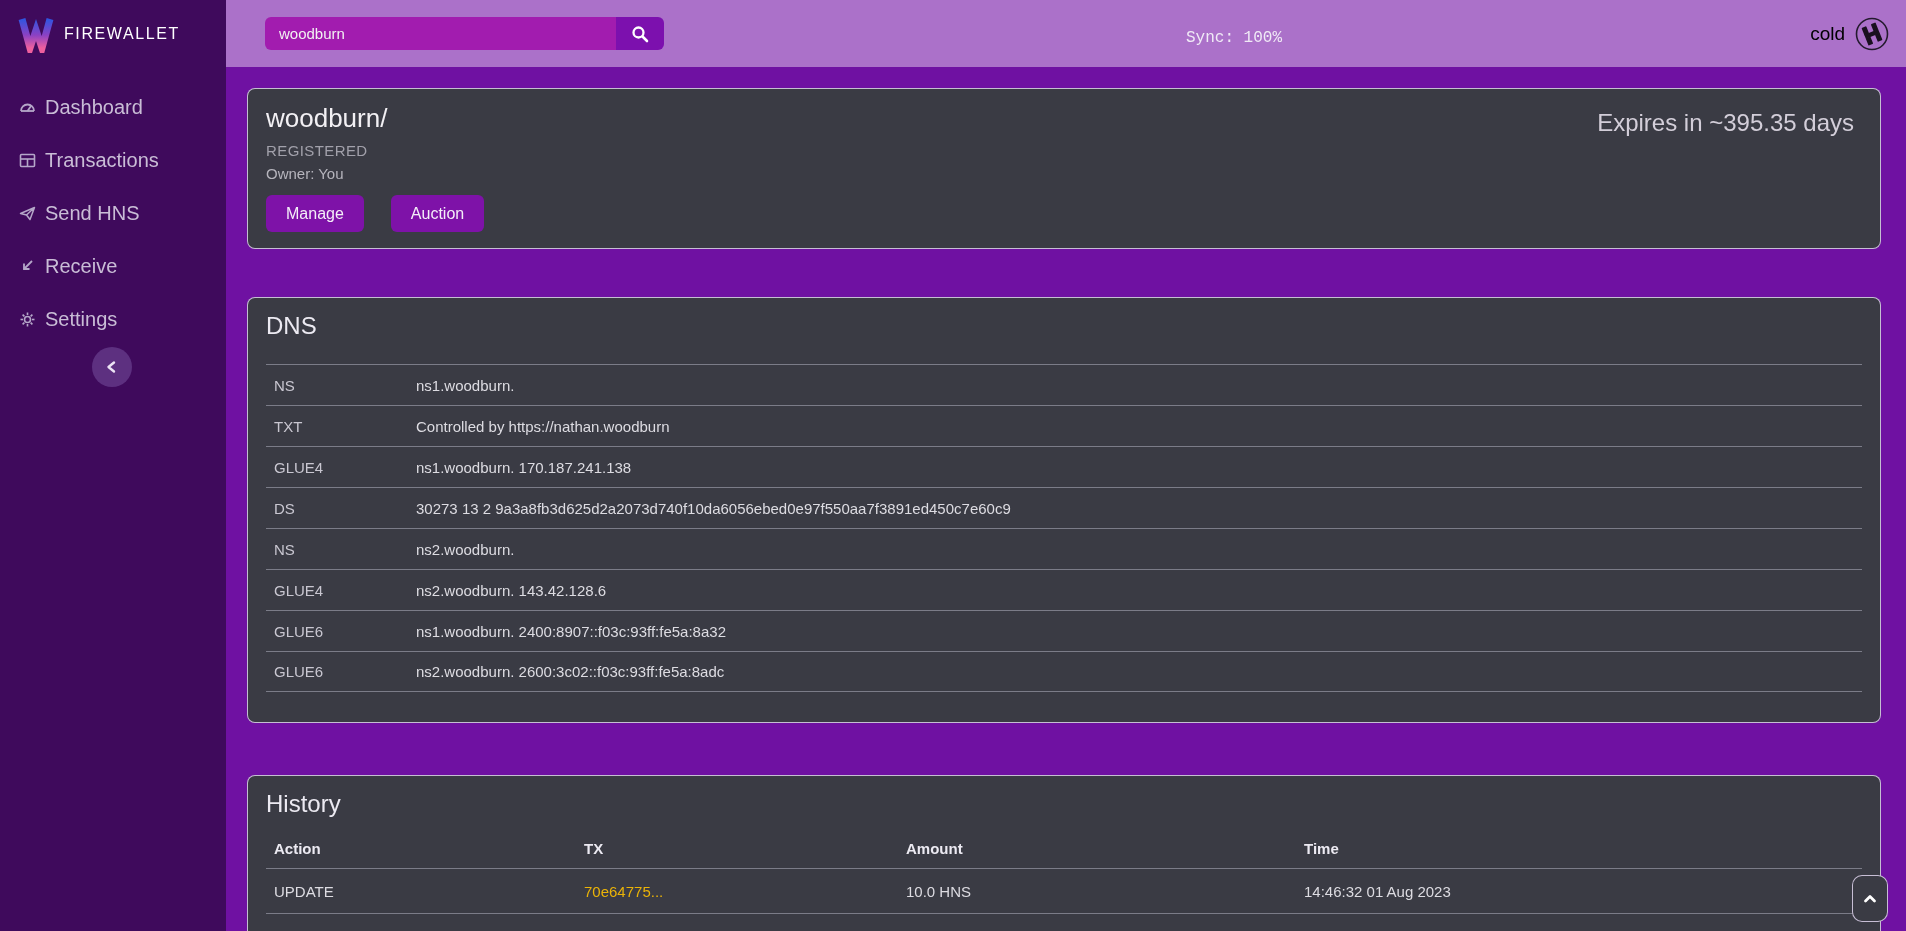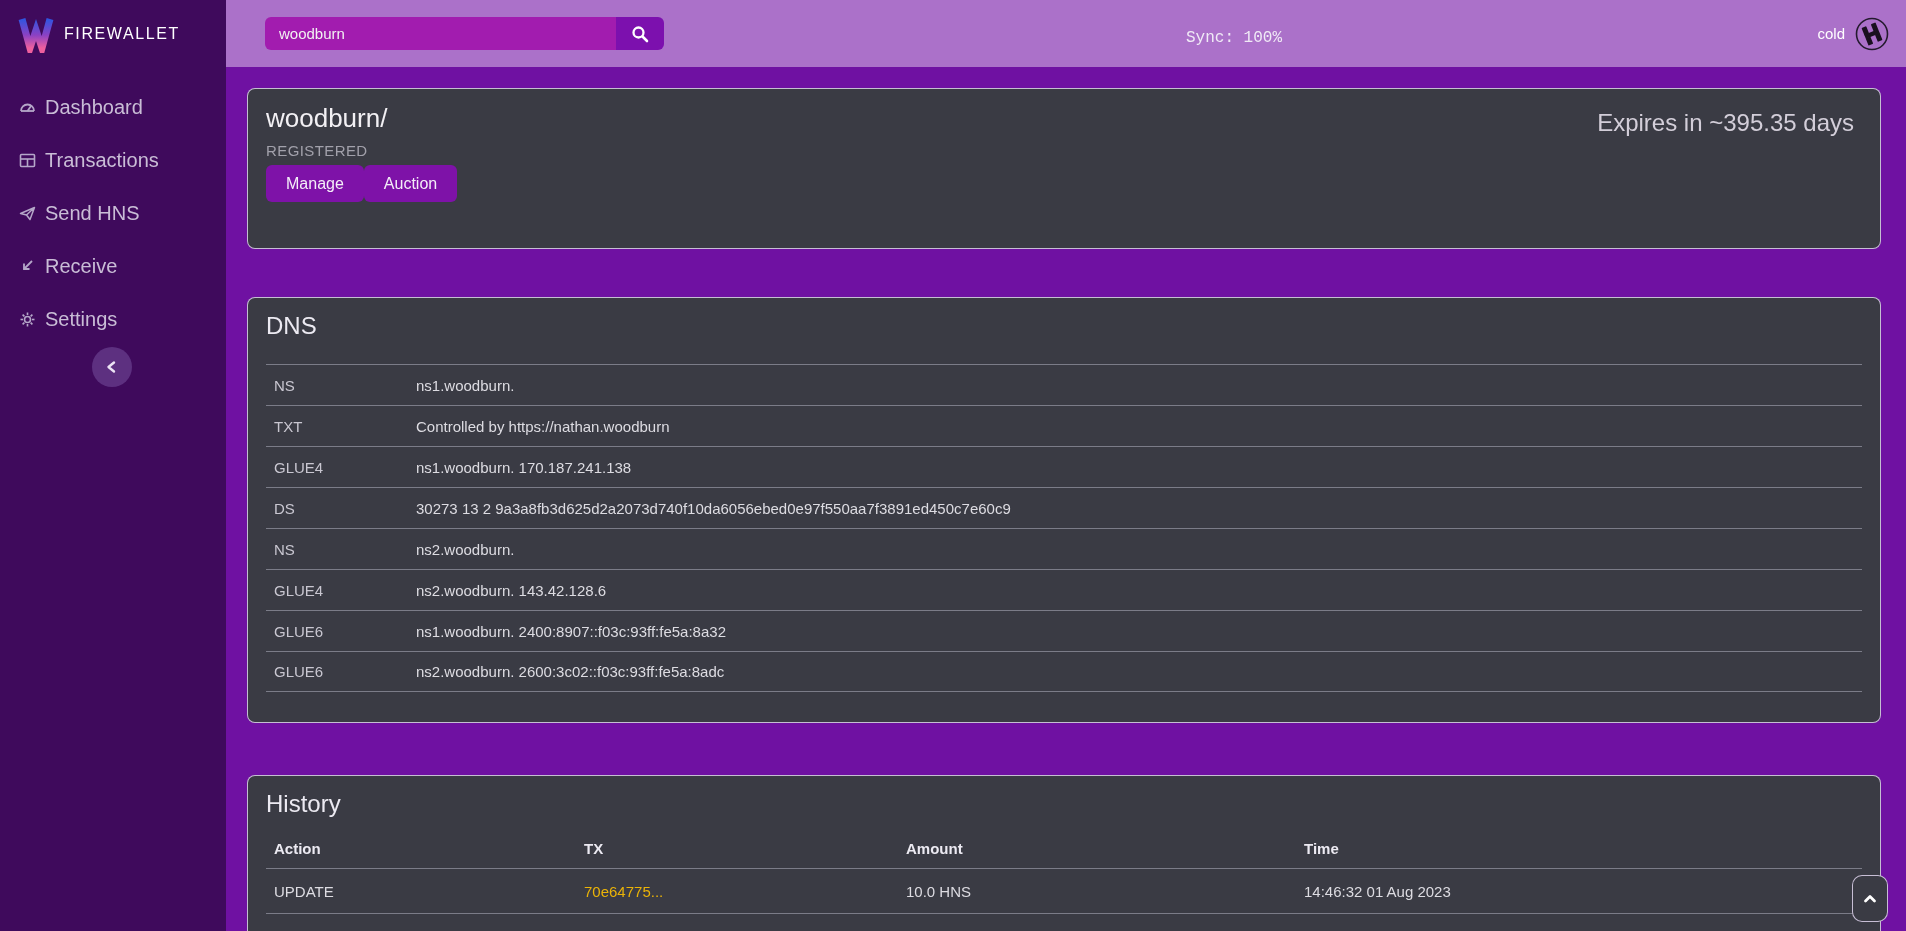--- a/index.html
+++ b/index.html
@@ -72,21 +72,21 @@
   }
   .sync-label {
     position: absolute; left: 960px; top: 4px; height: 67px;
     display: flex; align-items: center;
     color: #f0eaf6; font-size: 16px; font-family: Liberation Mono, monospace;
   }
   .wallet-area {
     margin-left: auto; margin-right: 16px;
     display: flex; align-items: center;
   }
-  .wallet-mode { color: #ffffff; font-size: 15px; margin-right: 9px; }
+  .wallet-mode { color: #000000; font-size: 19px; margin-right: 9px; }
   .hns-logo { width: 36px; height: 36px; }
 
   
   .content {
     flex: 1;
     padding: 21px 25px 0 21px;
     overflow: hidden;
     position: relative;
   }
   .card {
@@ -97,21 +97,21 @@
     position: relative;
     color: #dcdbe2;
   }
   .card-title { color: #eceaf2; font-size: 24px; font-weight: normal; }
 
   
   .domain-card { height: 161px; }
   .domain-name { color: #f2f0f4; font-size: 26px; margin-bottom: 8px; }
   .domain-status { color: #a2a1ab; font-size: 15px; letter-spacing: 0.4px; margin-bottom: 6px; }
   .domain-owner { color: #b5b4bc; font-size: 15px; margin-bottom: 13px; }
-  .btn-row { display: flex; }
+  .btn-row { display: flex; gap: 27px; }
   .purple-btn {
     background: #7e12a8; color: #f4eef8;
     border: none; border-radius: 6px;
     font-size: 16px; font-family: "Liberation Sans", sans-serif;
     padding: 9px 20px; height: 37px;
     cursor: pointer;
   }
   .expires { position: absolute; top: 20px; right: 26px; color: #d3ced9; font-size: 24px; }
 
   
@@ -277,20 +277,21 @@
           </g>
         </svg>
       </div>
     </header>
 
     <main class="content">
 
       <section class="card domain-card">
         <div class="domain-name">woodburn/</div>
         <div class="domain-status">REGISTERED</div>
+        <div class="domain-owner">Owner: You</div>
         <div class="btn-row">
           <button class="purple-btn">Manage</button>
           <button class="purple-btn">Auction</button>
         </div>
         <div class="expires">Expires in ~395.35 days</div>
       </section>
 
       <section class="card dns-card">
         <div class="card-title">DNS</div>
         <div class="dns-table">

